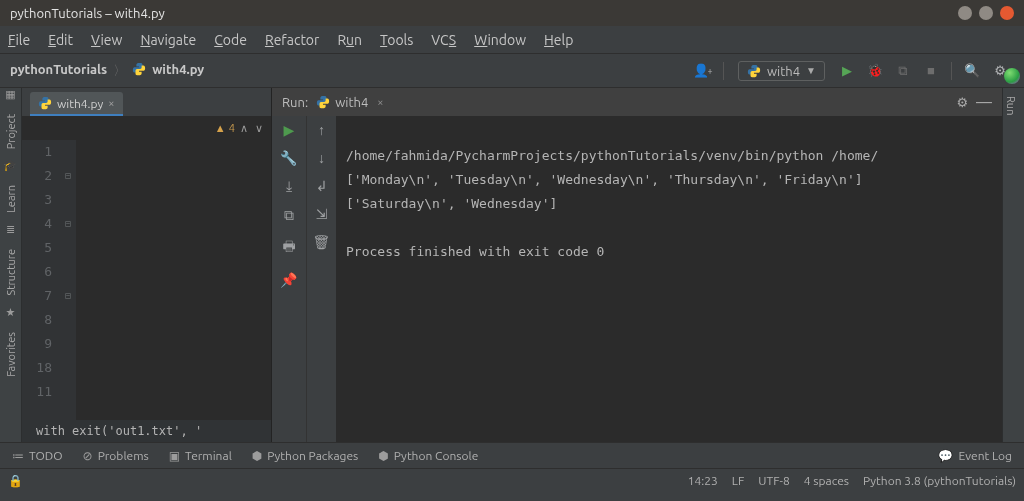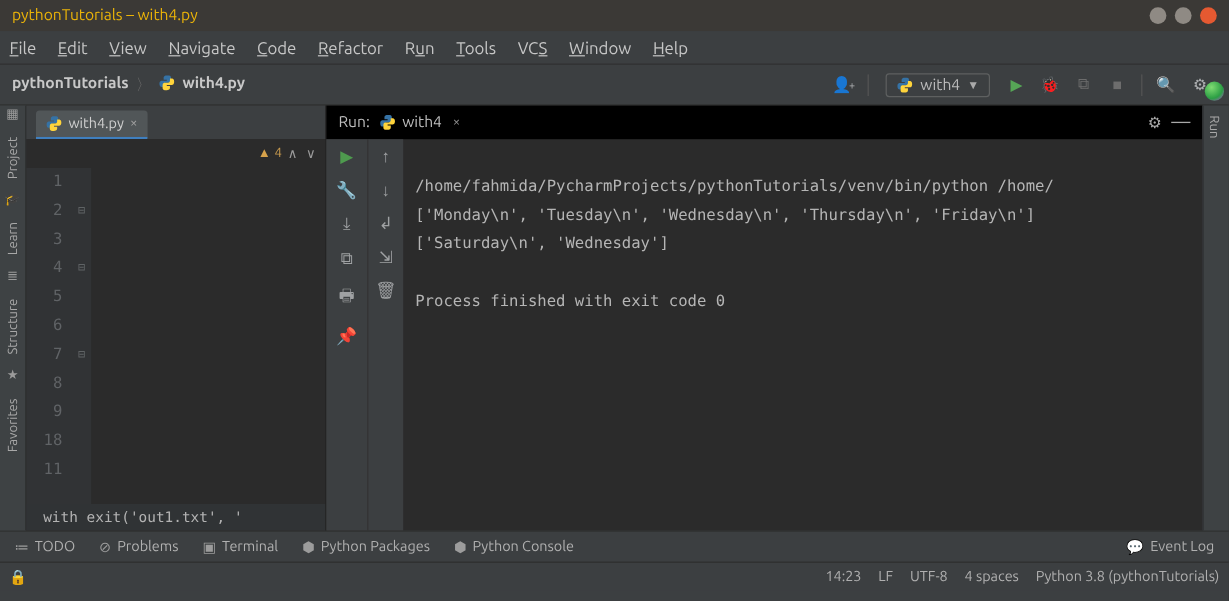--- a/index.html
+++ b/index.html
@@ -1,17 +1,17 @@
 <!DOCTYPE html>
 <html><head>
 <meta charset="utf-8">
 <style>
   * { margin:0; padding:0; box-sizing:border-box; }
   body { width:1024px; height:501px; background:#3c3f41; color:#bbbbbb; font-family:"Ubuntu","Segoe UI",sans-serif; font-size:13px; overflow:hidden; position:relative; }
-  .titlebar { height:26px; background:#3b3936; display:flex; align-items:center; padding:0 10px; color:#eab308; font-size:13px; }
+  .titlebar { height:26px; background:#3b3936; display:flex; align-items:center; padding:0 10px; color:#e5e5e5; font-size:13px; }
   .titlebar .spacer { flex:1; }
   .tb-btn { width:14px; height:14px; border-radius:7px; margin-left:7px; display:inline-block; }
   .tb-min { background:#8f8a84; }
   .tb-max { background:#8f8a84; }
   .tb-close { background:#e55931; }
 
   .menubar { height:28px; background:#3c3f41; display:flex; align-items:center; padding:0 8px; gap:18px; color:#c6c6c6; font-size:14px; border-bottom:1px solid #2e2e2e; }
   .menubar span u { text-decoration:underline; }
 
   .toolbar { height:34px; background:#3c3f41; display:flex; align-items:center; padding:0 10px; border-bottom:1px solid #2e2e2e; }
@@ -49,21 +49,21 @@
   .gut-fold div { height:24px; display:flex; align-items:center; justify-content:center; }
   .code-body { flex:1; white-space:pre; color:#a9b7c6; overflow:hidden; }
   .code-body .ln { height:24px; padding-left:4px; }
   .c-comment { color:#808080; }
   .c-kw { color:#cc7832; }
   .c-str { color:#6a8759; }
   .c-builtin { color:#8888c6; }
   .breadline { height:22px; background:#303335; font-family:monospace; font-size:12px; color:#b3b3b3; padding-left:14px; display:flex; align-items:center; }
 
   .run-panel { flex:1; display:flex; flex-direction:column; background:#2b2b2b; }
-  .run-head { height:28px; background:#000000; display:flex; align-items:center; padding:0 10px; color:#bdbdbd; font-size:13px; gap:8px; }
+  .run-head { height:28px; background:#404040; display:flex; align-items:center; padding:0 10px; color:#bdbdbd; font-size:13px; gap:8px; }
   .run-head .label { font-weight:normal; }
   .run-head .tabname { display:flex; align-items:center; gap:5px; }
   .run-head .tab-x { color:#8f8f8f; font-size:11px; margin-left:4px; }
   .run-head .spacer { flex:1; }
   .run-head .gear { color:#a9a9a9; }
   .run-head .minus { color:#a9a9a9; font-size:16px; }
   .run-body { flex:1; display:flex; }
   .run-rail1 { width:34px; background:#3c3f41; display:flex; flex-direction:column; align-items:center; padding-top:6px; gap:12px; }
   .run-rail2 { width:30px; background:#3c3f41; display:flex; flex-direction:column; align-items:center; padding-top:6px; gap:12px; border-left:1px solid #333; }
   .rl-icon { color:#9fa1a3; font-size:14px; }

